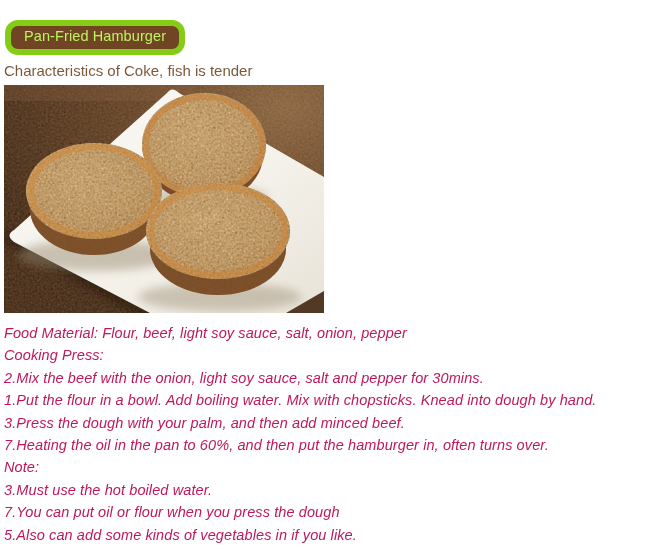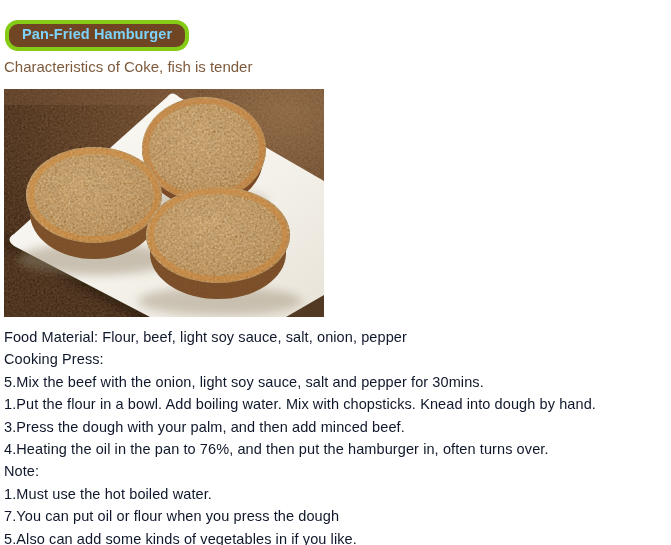--- a/index.html
+++ b/index.html
@@ -4,34 +4,34 @@
 <style>
   html,body { margin:0; padding:0; }
   body {
     width:671px; height:545px; background:#ffffff; overflow:hidden;
     font-family:"Liberation Sans", sans-serif;
     -webkit-font-smoothing:antialiased;
   }
   .page { padding:20px 0 0 3px; }
   .badge {
     display:inline-block; margin-left:2px;
-    background:#6f4523; color:#7dd3fc;
-    border:4px solid #84cc16; border-radius:13px;
+    background:#6f4523; color:#bef264;
+    border:6px solid #84cc16; border-radius:13px;
     padding:2px 13px 4px 13px;
-    font-size:14.5px; line-height:17px; letter-spacing:0.1px;font-weight:bold;
+    font-size:14.5px; line-height:17px; letter-spacing:0.1px;
   }
   .subtitle {
     color:#7d5a3c; font-size:15px; line-height:17px;
-    margin:7px 0 14px 1px; white-space:nowrap;
+    margin:7px 0 6px 1px; white-space:nowrap;
   }
   .photo { width:320px; height:228px; line-height:0; margin-left:1px; }
   .body-text { margin-top:9px; margin-left:1px; }
   .line {
-    color:#0f172a; font-size:14.5px; line-height:22.4px;
-    white-space:nowrap; letter-spacing:0.1px;
+    color:#be185d; font-size:14.5px; line-height:22.4px;
+    white-space:nowrap; letter-spacing:0.1px;font-style:italic;
   }
 </style>
 </head>
 <body>
 
 <div class="page">
 
   <div class="badge">
     <span>Pan-Fried Hamburger</span>
   </div>
@@ -120,23 +120,23 @@
         <ellipse cx="214" cy="146" rx="72" ry="48" fill="#000" filter="url(#fGrainD)" opacity="0.5"></ellipse>
         <ellipse cx="214" cy="146" rx="72" ry="48" fill="#000" filter="url(#fGrainL)" opacity="0.55"></ellipse>
         <ellipse cx="214" cy="146" rx="67" ry="44" fill="none" stroke="#cf8434" stroke-width="6" opacity="0.5"></ellipse>
       </g>
     </svg>
   </div>
 
   <div class="body-text">
     <div class="line">Food Material: Flour, beef, light soy sauce, salt, onion, pepper</div>
     <div class="line">Cooking Press:</div>
-    <div class="line">5.Mix the beef with the onion, light soy sauce, salt and pepper for 30mins.</div>
+    <div class="line">2.Mix the beef with the onion, light soy sauce, salt and pepper for 30mins.</div>
     <div class="line">1.Put the flour in a bowl. Add boiling water. Mix with chopsticks. Knead into dough by hand.</div>
     <div class="line">3.Press the dough with your palm, and then add minced beef.</div>
-    <div class="line">4.Heating the oil in the pan to 76%, and then put the hamburger in, often turns over.</div>
+    <div class="line">7.Heating the oil in the pan to 60%, and then put the hamburger in, often turns over.</div>
     <div class="line">Note:</div>
-    <div class="line">1.Must use the hot boiled water.</div>
+    <div class="line">3.Must use the hot boiled water.</div>
     <div class="line">7.You can put oil or flour when you press the dough</div>
     <div class="line">5.Also can add some kinds of vegetables in if you like.</div>
   </div>
 
 </div>
 
 </body></html>

